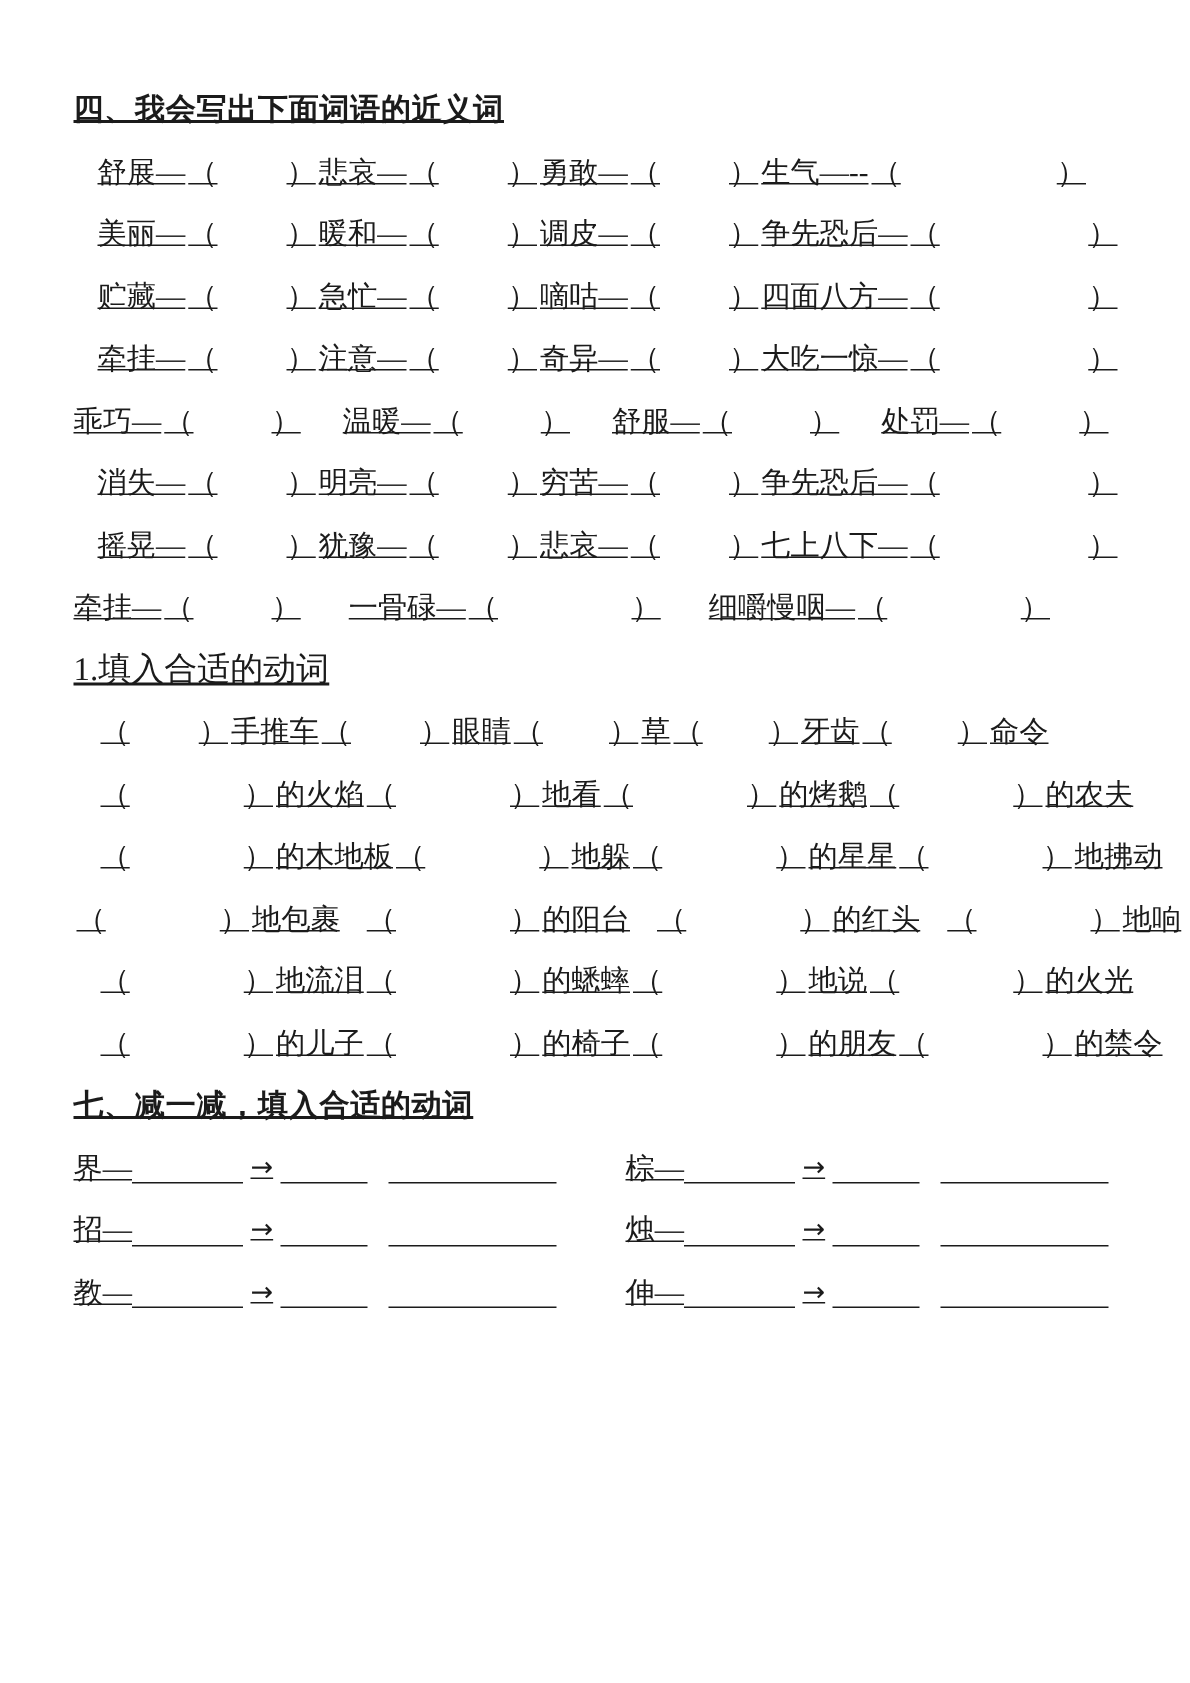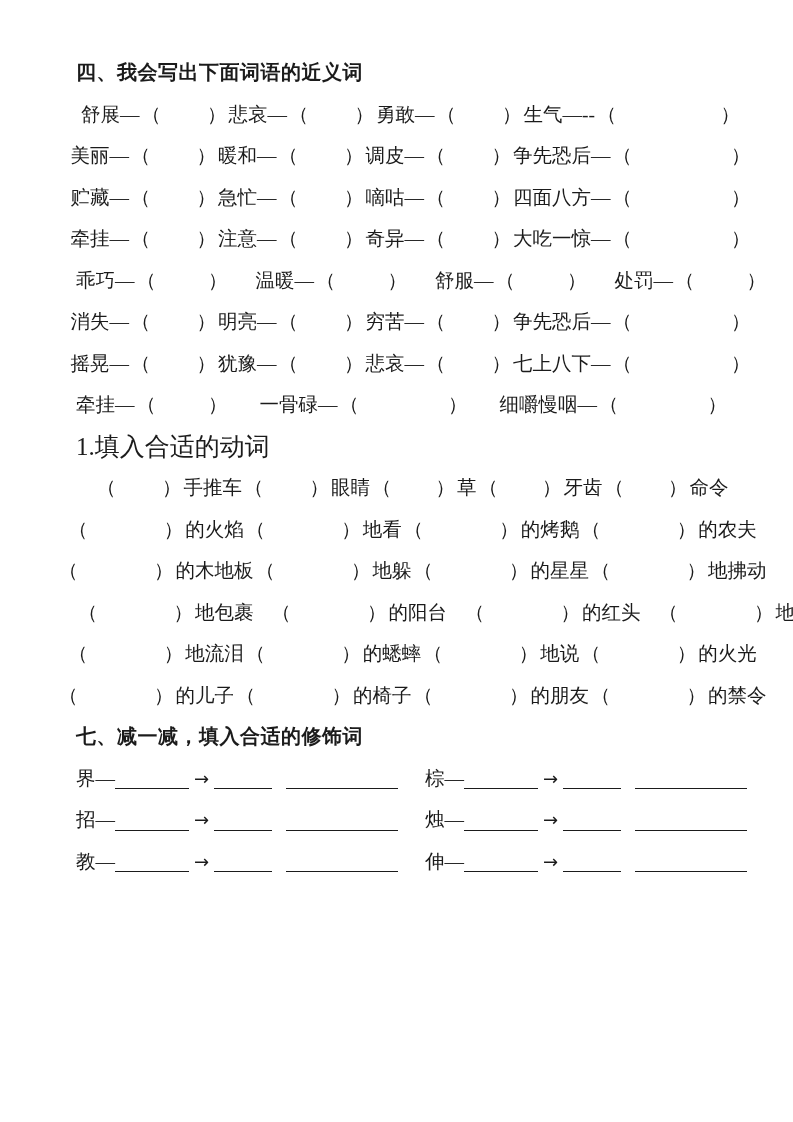--- a/index.html
+++ b/index.html
@@ -1,29 +1,29 @@
 <!DOCTYPE html>
 <html><head>
 <meta charset="utf-8">
 <style>
   html,body{margin:0;padding:0;}
   body{
     width:793px;height:1122px;background:#ffffff;color:#1b1b1b;
     font-family:"Liberation Serif","DejaVu Serif",serif;
     overflow:hidden;
   }
-  .page{padding:52px 46px 0 76px;}
+  .page{padding:52px 46px 0 49px;text-decoration:underline;}
   .line{height:41.5px;display:flex;align-items:center;white-space:nowrap;}
   .title{
     font-family:"Liberation Sans","DejaVu Sans",sans-serif;
     font-weight:700;font-size:20px;letter-spacing:0.5px;
   }
   .row{font-size:19.5px;}
-  .sub{font-size:25px;}
-  .just{justify-content:center;}
+  .sub{font-size:22px;}
+  .just{justify-content:flex-start;margin-left:16px;}
   .it{display:inline-flex;align-items:center;}
   .m26 .it{margin-right:26px;}
   .m30 .it{margin-right:30px;}
   .m16 .it{margin-right:16px;}
   .m26 .it:last-child,.m30 .it:last-child,.m16 .it:last-child{margin-right:0;}
   .g{display:inline-block;height:1px;}
   .p{padding:0 2px;}
   
   .r7{font-size:19.5px;}
   .col7{display:inline-flex;align-items:center;}
@@ -401,21 +401,21 @@
         <span class="lbl">的朋友</span>
       </span>
       <span class="it">
         <span class="p">（</span>
         <span class="g" style="width: 72px;"></span>
         <span class="p">）</span>
         <span class="lbl">的禁令</span>
       </span>
     </div>
 
-  <div class="line title">七、减一减，填入合适的修饰词</div>
+  <div class="line title">七、减一减，填入合适的动词</div>
   <div class="line r7">
       <span class="col7 left">
         <span class="lbl7">界—</span>
         <span class="u u1"></span>
         <span class="arr">→</span>
         <span class="u u2"></span>
         <span class="u u3"></span>
       </span>
       <span class="col7">
         <span class="lbl7">棕—</span>

